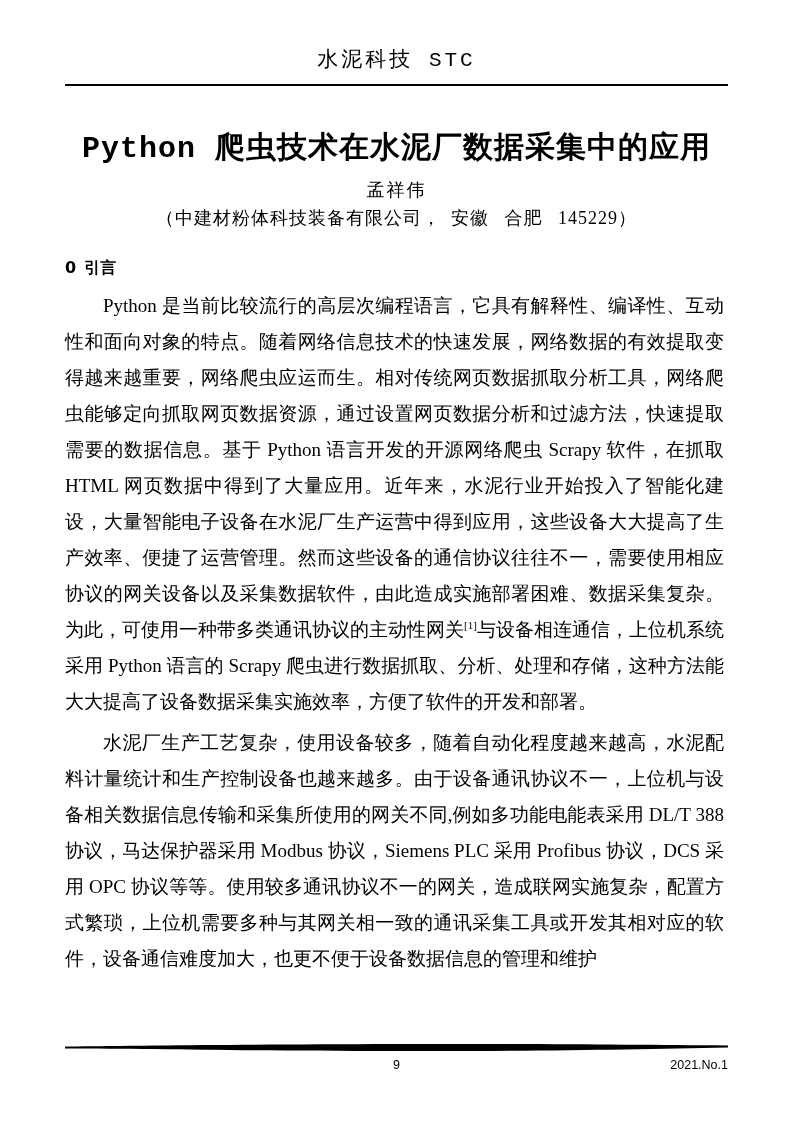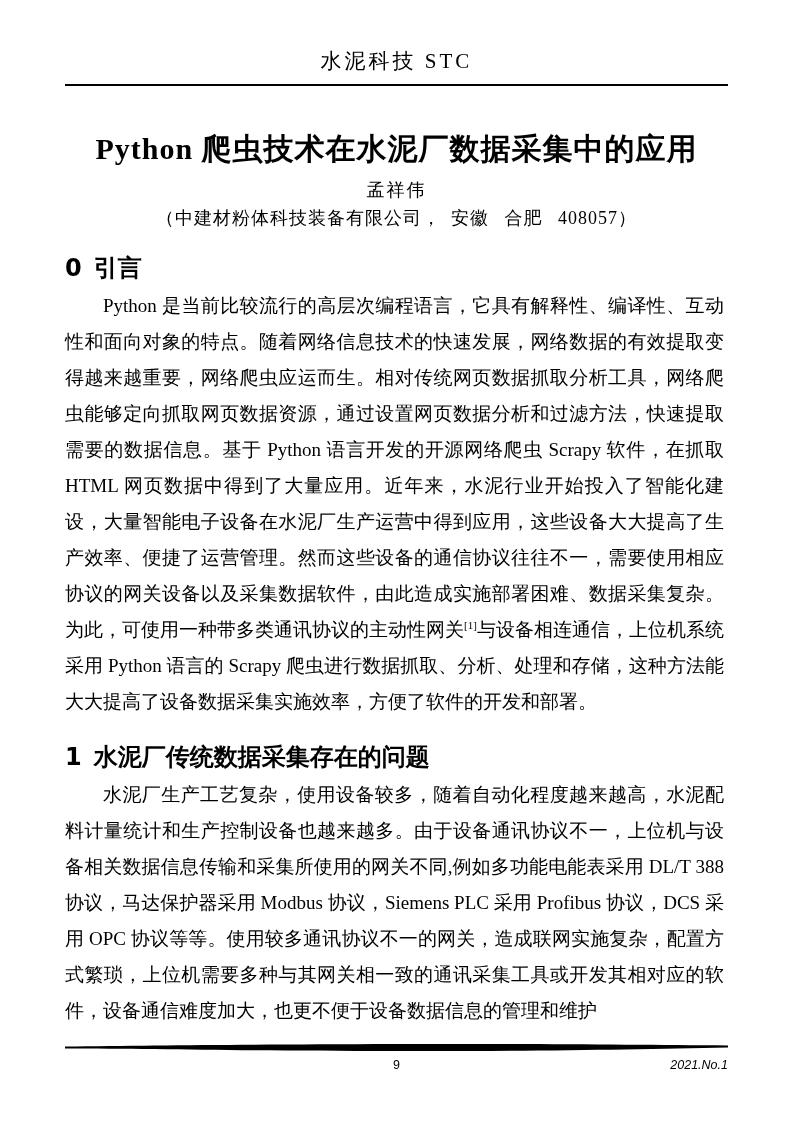--- a/index.html
+++ b/index.html
@@ -14,34 +14,34 @@
     margin: 0 auto;
     background: #ffffff;
     color: #000000;
     box-sizing: border-box;
     padding: 48px 65px 0 65px;
     overflow: hidden;
     font-family: "Liberation Serif", "DejaVu Serif", serif;
   }
   .journal-header {
     text-align: center;
-    font-family: Liberation Serif, serif;
+    font-family: Liberation Mono, monospace;
     font-size: 21px;
     letter-spacing: 3px;
     line-height: 26px;
   }
   .header-rule {
     margin-top: 10px;
     height: 0;
     border-top: 2px solid #000;
   }
   .article-title {
     margin: 42px 0 0 0;
     text-align: center;
-    font-family: Liberation Serif, serif;
+    font-family: Liberation Mono, monospace;
     font-weight: 600;
     font-size: 30px;
     line-height: 42px;
     letter-spacing: 1px;
     white-space: nowrap;
   }
   .article-author {
     margin-top: 8px;
     text-align: center;
     font-size: 18px;
@@ -52,21 +52,21 @@
     margin-top: 3px;
     text-align: center;
     font-size: 18px;
     line-height: 26px;
     letter-spacing: 1px;
   }
   .section-heading {
     margin: 22px 0 0 0;
     font-family: "DejaVu Sans", "Liberation Sans", sans-serif;
     font-weight: bold;
-    font-size: 24px;
+    font-size: 16px;
     line-height: 30px;
   }
   .body-para {
     margin: 5px 4px 0 0;
     font-size: 19px;
     line-height: 36px;
     text-align: justify;
     text-indent: 2em;
   }
   .body-para sup {
@@ -95,43 +95,41 @@
   .footer-page-number {
     position: absolute;
     left: 0;
     right: 0;
     text-align: center;
   }
   .footer-issue {
     position: absolute;
     right: 0;
     top: 0;
-    font-style: italic;
   }
 </style>
 </head>
 <body>
 
 <div class="page">
 
   <div class="journal-header">水泥科技 STC</div>
 
   <div class="header-rule"></div>
 
   <h1 class="article-title">Python 爬虫技术在水泥厂数据采集中的应用</h1>
 
   <div class="article-author">孟祥伟</div>
 
-  <div class="article-affiliation">（中建材粉体科技装备有限公司， 安徽  合肥  408057）</div>
+  <div class="article-affiliation">（中建材粉体科技装备有限公司， 安徽  合肥  145229）</div>
 
   <h2 class="section-heading">0 引言</h2>
 
   <p class="body-para"><span>Python 是当前比较流行的高层次编程语言，它具有解释性、编译性、互动性和面向对象的特点。随着网络信息技术的快速发展，网络数据的有效提取变得越来越重要，网络爬虫应运而生。相对传统网页数据抓取分析工具，网络爬虫能够定向抓取网页数据资源，通过设置网页数据分析和过滤方法，快速提取需要的数据信息。基于 Python 语言开发的开源网络爬虫 Scrapy 软件，在抓取 HTML 网页数据中得到了大量应用。近年来，水泥行业开始投入了智能化建设，大量智能电子设备在水泥厂生产运营中得到应用，这些设备大大提高了生产效率、便捷了运营管理。然而这些设备的通信协议往往不一，需要使用相应协议的网关设备以及采集数据软件，由此造成实施部署困难、数据采集复杂。为此，可使用一种带多类通讯协议的主动性网关</span><sup>[1]</sup><span>与设备相连通信，上位机系统采用 Python 语言的 Scrapy 爬虫进行数据抓取、分析、处理和存储，这种方法能大大提高了设备数据采集实施效率，方便了软件的开发和部署。</span></p>
 
-  <h2 class="section-heading">1 水泥厂传统数据采集存在的问题</h2>
 
   <p class="body-para">水泥厂生产工艺复杂，使用设备较多，随着自动化程度越来越高，水泥配料计量统计和生产控制设备也越来越多。由于设备通讯协议不一，上位机与设备相关数据信息传输和采集所使用的网关不同,例如多功能电能表采用 DL/T 388 协议，马达保护器采用 Modbus 协议，Siemens PLC 采用 Profibus 协议，DCS 采用 OPC 协议等等。使用较多通讯协议不一的网关，造成联网实施复杂，配置方式繁琐，上位机需要多种与其网关相一致的通讯采集工具或开发其相对应的软件，设备通信难度加大，也更不便于设备数据信息的管理和维护</p>
 
   <div class="page-footer">
     <svg class="footer-rule-svg" viewBox="0 0 663 9" preserveAspectRatio="none" aria-hidden="true">
       <path d="M0,3.6
                C 90,2.2 180,1.6 330,1.0
                C 470,0.6 570,1.8 663,2.4
                L663,4.4
                C 570,6.2 470,8.4 330,8.0

